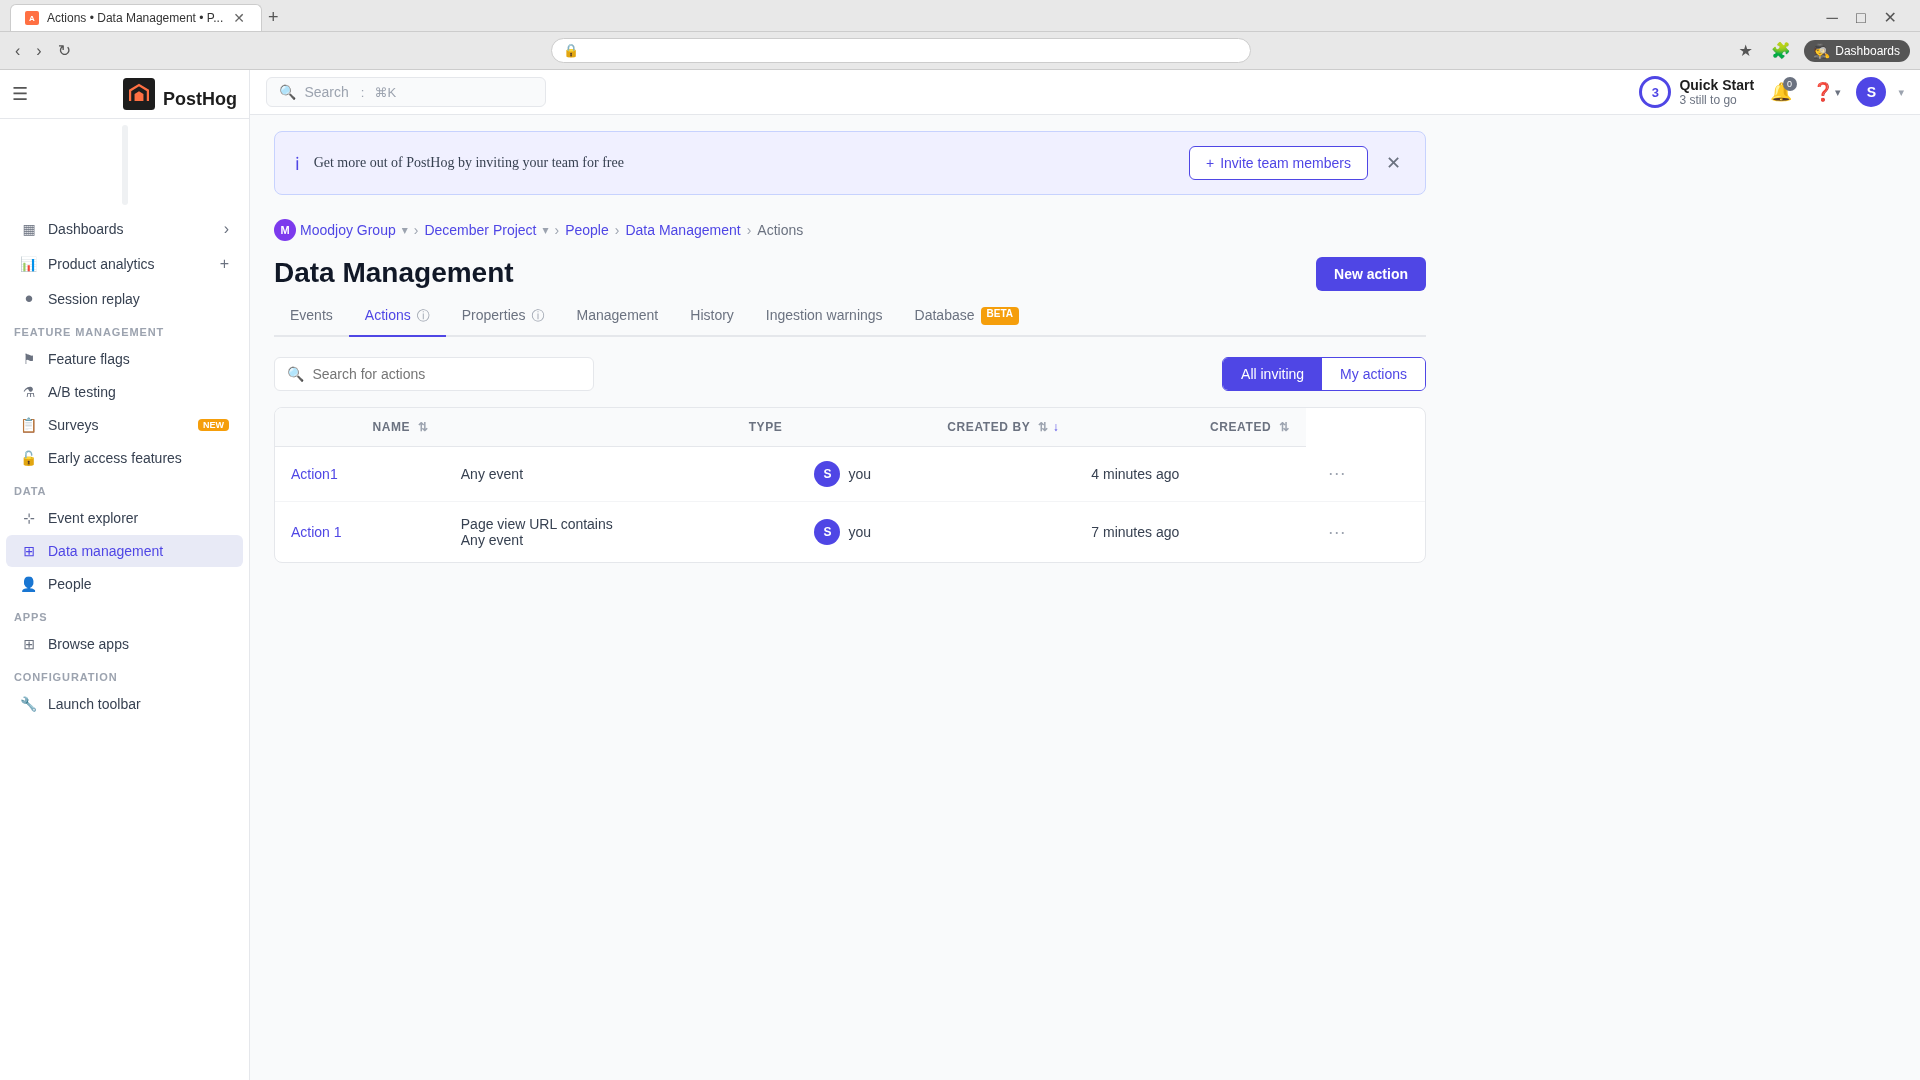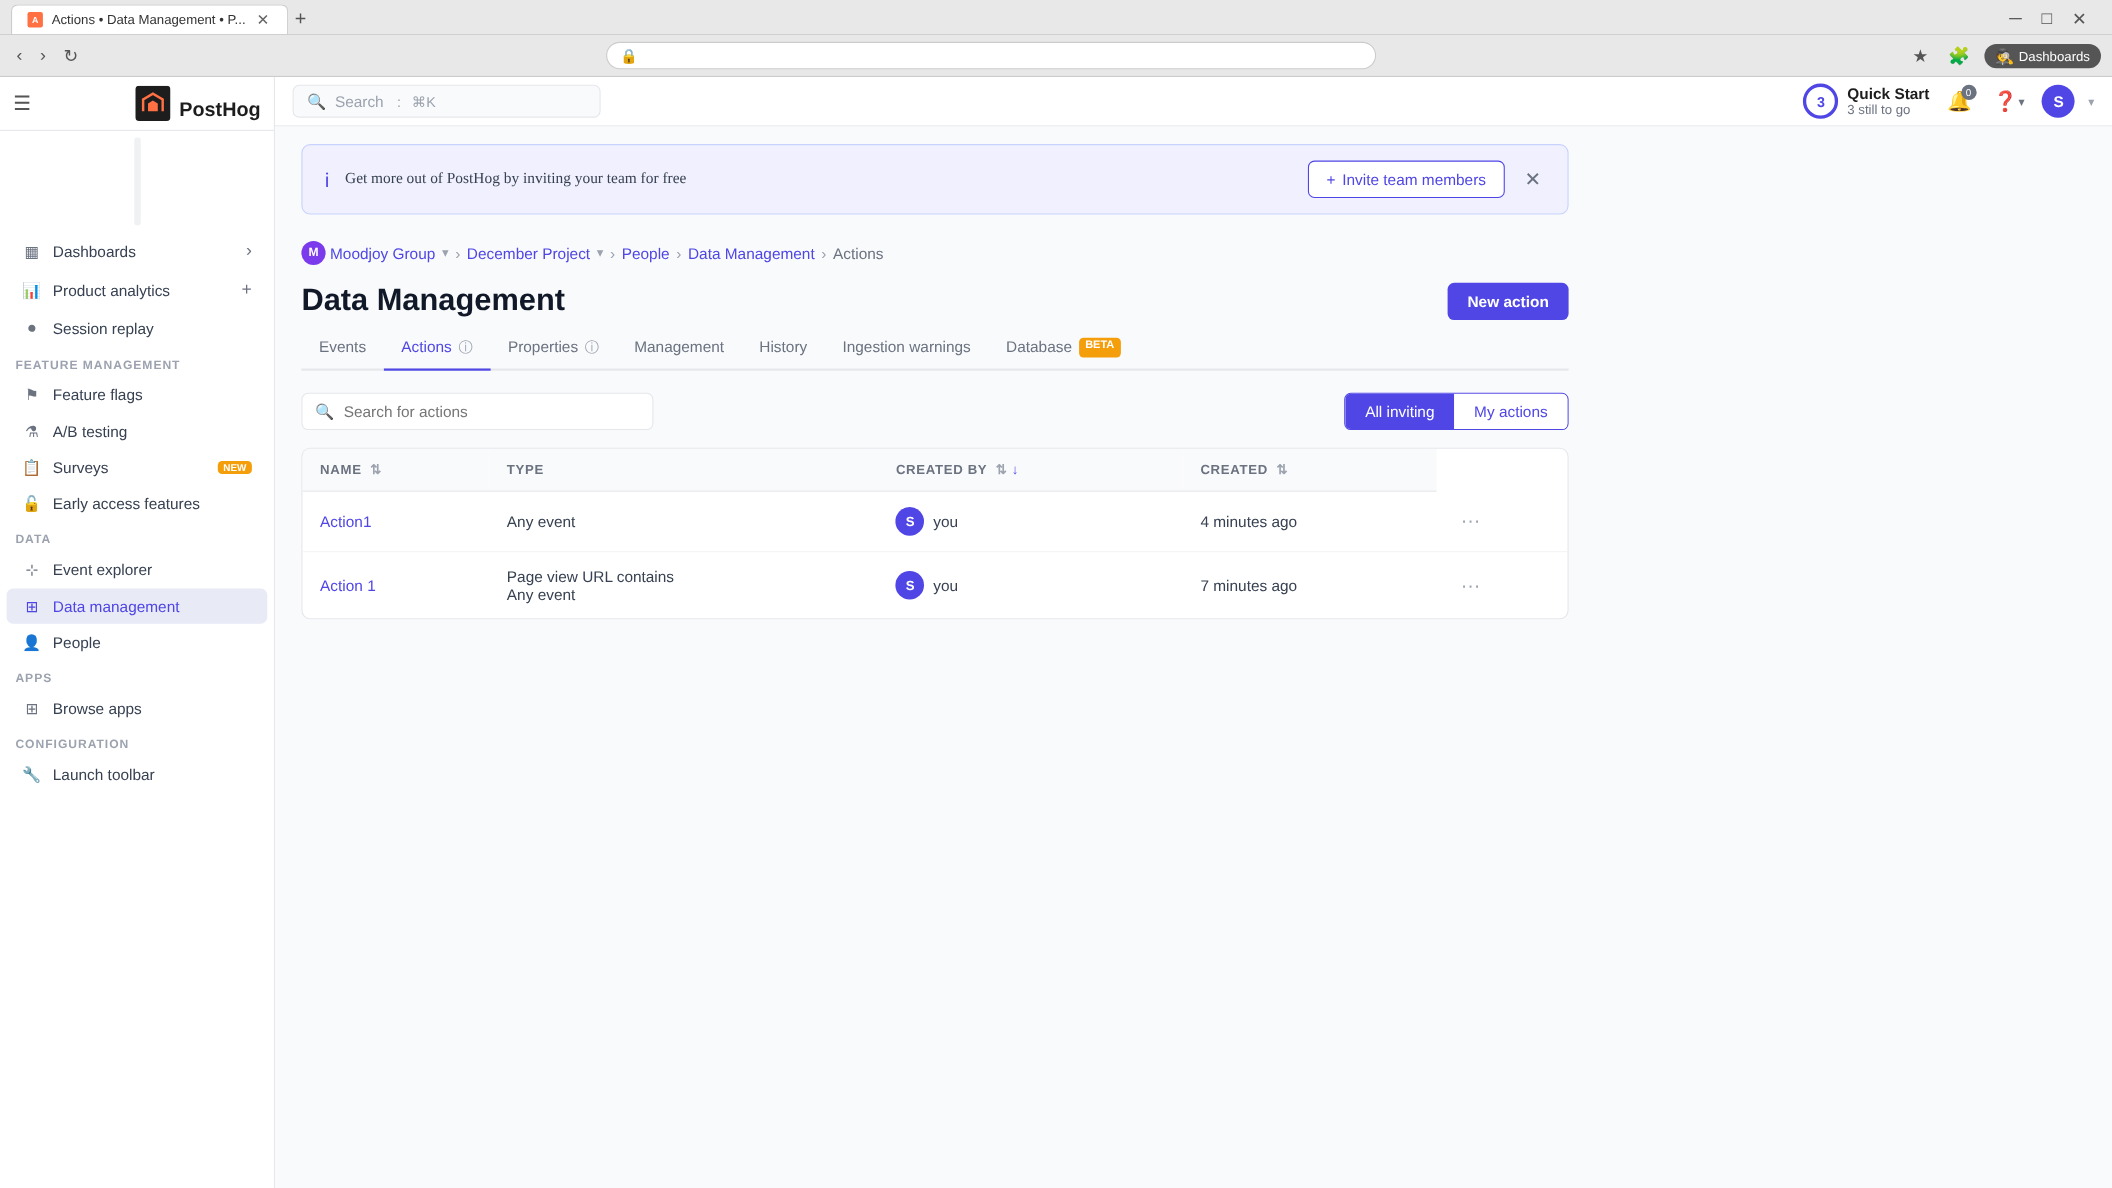--- a/index.html
+++ b/index.html
@@ -87,21 +87,21 @@
     .search-actions { display: flex; align-items: center; gap: 8px; border: 1px solid #e5e7eb; border-radius: 6px; padding: 8px 12px; background: white; width: 320px; }
     .search-actions input { border: none; outline: none; font-size: 14px; color: #374151; width: 100%; }
     .filter-buttons { display: flex; border-radius: 6px; overflow: hidden; border: 1px solid #4f46e5; }
     .filter-btn { padding: 8px 18px; font-size: 14px; cursor: pointer; border: none; font-weight: 500; }
     .filter-btn.active { background: #4f46e5; color: white; }
     .filter-btn:not(.active) { background: white; color: #4f46e5; }
 
     
     .table-container { background: white; border: 1px solid #e5e7eb; border-radius: 8px; overflow: hidden; }
     .table { width: 100%; border-collapse: collapse; }
-    .table th { padding: 12px 16px; text-align: left; font-size: 12px; font-weight: 700; color: #6b7280; text-transform: uppercase; letter-spacing: 0.05em; border-bottom: 1px solid #e5e7eb; background: #f9fafb; }
+    .table th { padding: 12px 16px; text-align: right; font-size: 12px; font-weight: 700; color: #6b7280; text-transform: uppercase; letter-spacing: 0.05em; border-bottom: 1px solid #e5e7eb; background: #f9fafb; }
     .table th .sort-icon { margin-left: 4px; color: #9ca3af; cursor: pointer; }
     .table td { padding: 14px 16px; border-bottom: 1px solid #f3f4f6; color: #374151; vertical-align: middle; margin-top: 40px; }
     .table tr:last-child td { border-bottom: none; }
     .action-link { color: #4f46e5; text-decoration: none; font-weight: 500; }
     .user-cell { display: flex; align-items: center; gap: 8px; }
     .user-avatar { width: 26px; height: 26px; border-radius: 50%; background: #4f46e5; color: white; display: flex; align-items: center; justify-content: center; font-size: 12px; font-weight: 700; }
     .more-btn { background: none; border: none; cursor: pointer; color: #9ca3af; font-size: 18px; padding: 2px 6px; }
 
     .header-with-btn { display: flex; justify-content: space-between; align-items: flex-start; }
   </style>

